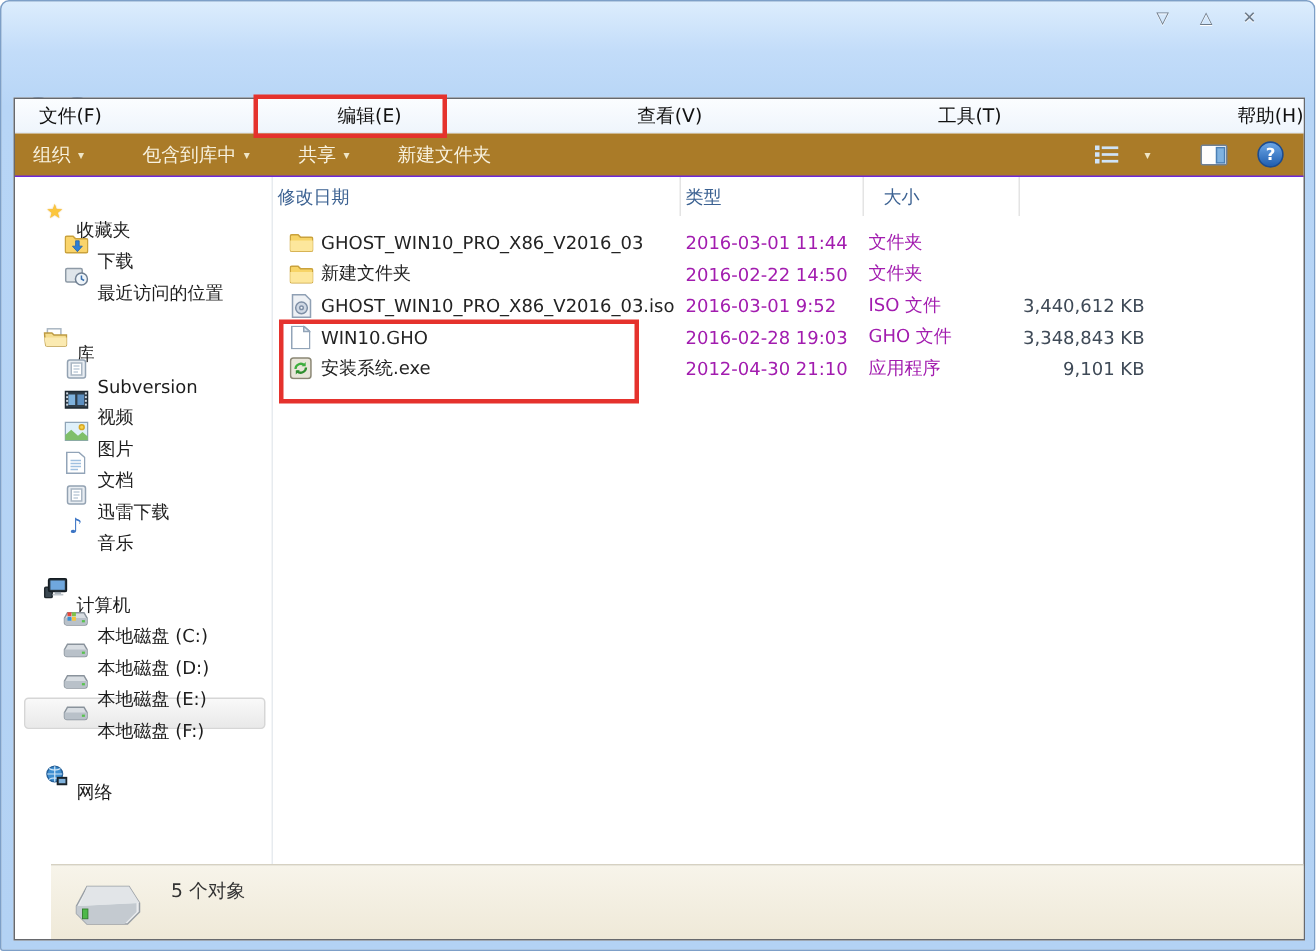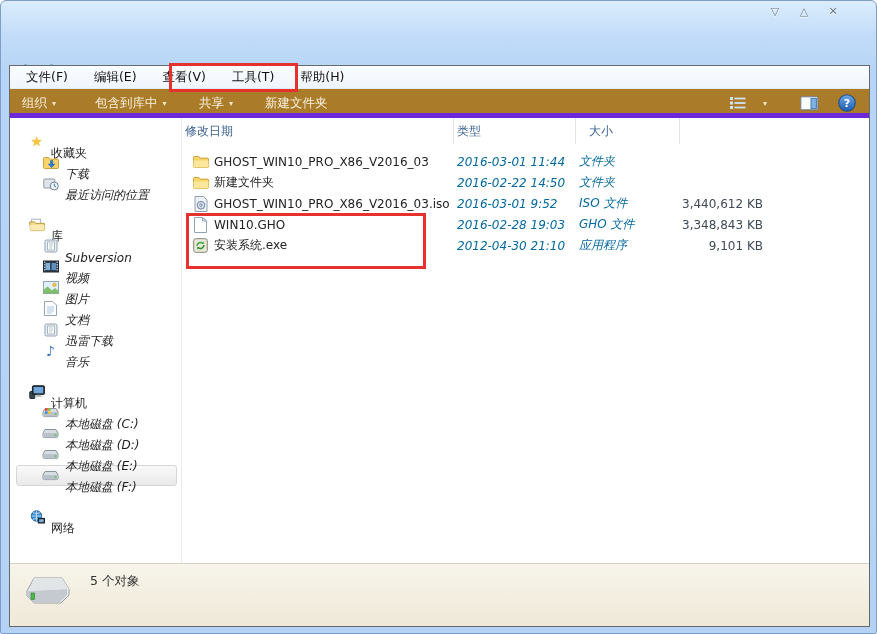--- a/index.html
+++ b/index.html
@@ -37,36 +37,36 @@
   .redbox { position:absolute; border:3px solid #e5322d; z-index:50; }
   .redbox1 { left:168px; top:32px; width:129px; height:29px; }
   .redbox2 { left:4px; top:95px; width:240px; height:56px; }
 
   
   .inner { position:absolute; left:8px; top:64px; width:861px; height:562px;
            border:1px solid #67696d; background:#fff; display:flex; flex-direction:column; }
 
   .menubar { height:23px; background:linear-gradient(#fbfdff,#eff5fc);
              border-bottom:1px solid #e2eaf3; display:flex; align-items:center;
-             padding-left:16px; gap:26px; flex:none; }
+             padding-left:16px; gap:26px; flex:none;justify-content:space-between; }
   .menu-item { font-size:12.5px; color:#111; white-space:nowrap; }
 
-  .toolbar { position:relative; height:29px; background:#aa7b28; border-bottom:5px solid #6d28d9; flex:none; }
+  .toolbar { position:relative; height:29px; background:#aa7b28; border-bottom:1px solid #6d28d9; flex:none; }
   .tbtn { position:absolute; top:0; height:28px; display:flex; align-items:center; gap:5px; cursor:default; }
   .tbtn-label { font-size:12.5px; color:#f8f2df; white-space:nowrap; }
   .t-caret { font-size:8px; color:#efe6c8; }
   .t-organize { left:12px; } .t-include { left:85px; } .t-share { left:189px; } .t-newfolder { left:255px; }
   .t-views { left:719px; } .t-views-caret { left:753px; } .t-preview { left:790px; } .t-help { left:828px; }
 
   .content { flex:1; display:flex; position:relative; min-height:0; }
 
   
   .sidebar { width:172px; flex:none; border-right:1px solid #e7ebef; padding-top:13px; overflow:hidden; }
   .sitem { height:21px; display:flex; align-items:center; gap:6px; padding-left:18px; cursor:default; }
-  .sitem.child { padding-left:32px;font-style:italic; }
+  .sitem.child { padding-left:32px; }
   .slabel { font-size:12px; color:#1d1d1d; white-space:nowrap;margin-top:24px; }
   .sicon { width:17px; height:16px; flex:none; display:flex; align-items:center; justify-content:center; }
   .gap20 { margin-top:20px; }
   .sitem.selected { background:linear-gradient(#f9f9f9,#e9e9e9); border:1px solid #d6d6d6;
                     border-radius:3px; margin-left:6px; margin-right:4px; padding-left:25px; }
   .star-glyph { font-size:13px; color:#fcc63c; text-shadow:0 0 1px #d99a23; }
   .music-glyph { font-size:14px; color:#3b74c4; }
 
   
   .filearea { flex:1; position:relative; min-width:0; }
@@ -78,26 +78,26 @@
   .ch-date,.ch-type { padding-left:3px; }
   .ch-size { padding-left:13px; }
   .sort-arrow { position:absolute; left:110px; top:-5px; font-size:8px; color:#9d90c0; }
 
   .rows { padding-top:7px; }
   .frow { display:grid; grid-template-columns:272px 122px 104px 89px;
           height:21px; align-items:center; font-size:12px; }
   .fname { display:flex; align-items:center; gap:5px; padding-left:10px; color:#232323; overflow:hidden;text-align:right; }
   .fname span.txt { white-space:nowrap; }
   .ficon { width:17px; height:16px; flex:none; display:flex; align-items:center; justify-content:center; }
-  .fdate,.ftype { color:#0369a1; padding-left:3px; white-space:nowrap;font-style:italic; }
+  .fdate,.ftype { color:#a21caf; padding-left:3px; white-space:nowrap; }
   .fsize { color:#3f4a57; text-align:right; padding-right:6px; white-space:nowrap; }
 
   
-  .statusbar { height:63px; flex:none; background:linear-gradient(#f7f4ea,#efe9d8);
-               border-top:1px solid #d6d1c2; position:relative; }
+  .statusbar { height:50px; flex:none; background:linear-gradient(#f7f4ea,#efe9d8);
+               border-top:1px solid #d6d1c2; position:relative;margin-left:24px; }
   .status-icon { position:absolute; left:12px; top:6px; }
   .status-text { position:absolute; left:80px; top:9px; font-size:12.5px; color:#333; }
 </style>
 </head>
 <body>
 
 <svg width="0" height="0" style="position:absolute">
   <defs>
     <linearGradient id="grad-nav" x1="0" y1="0" x2="0" y2="1">
       <stop offset="0" stop-color="#93c5f2"></stop>

